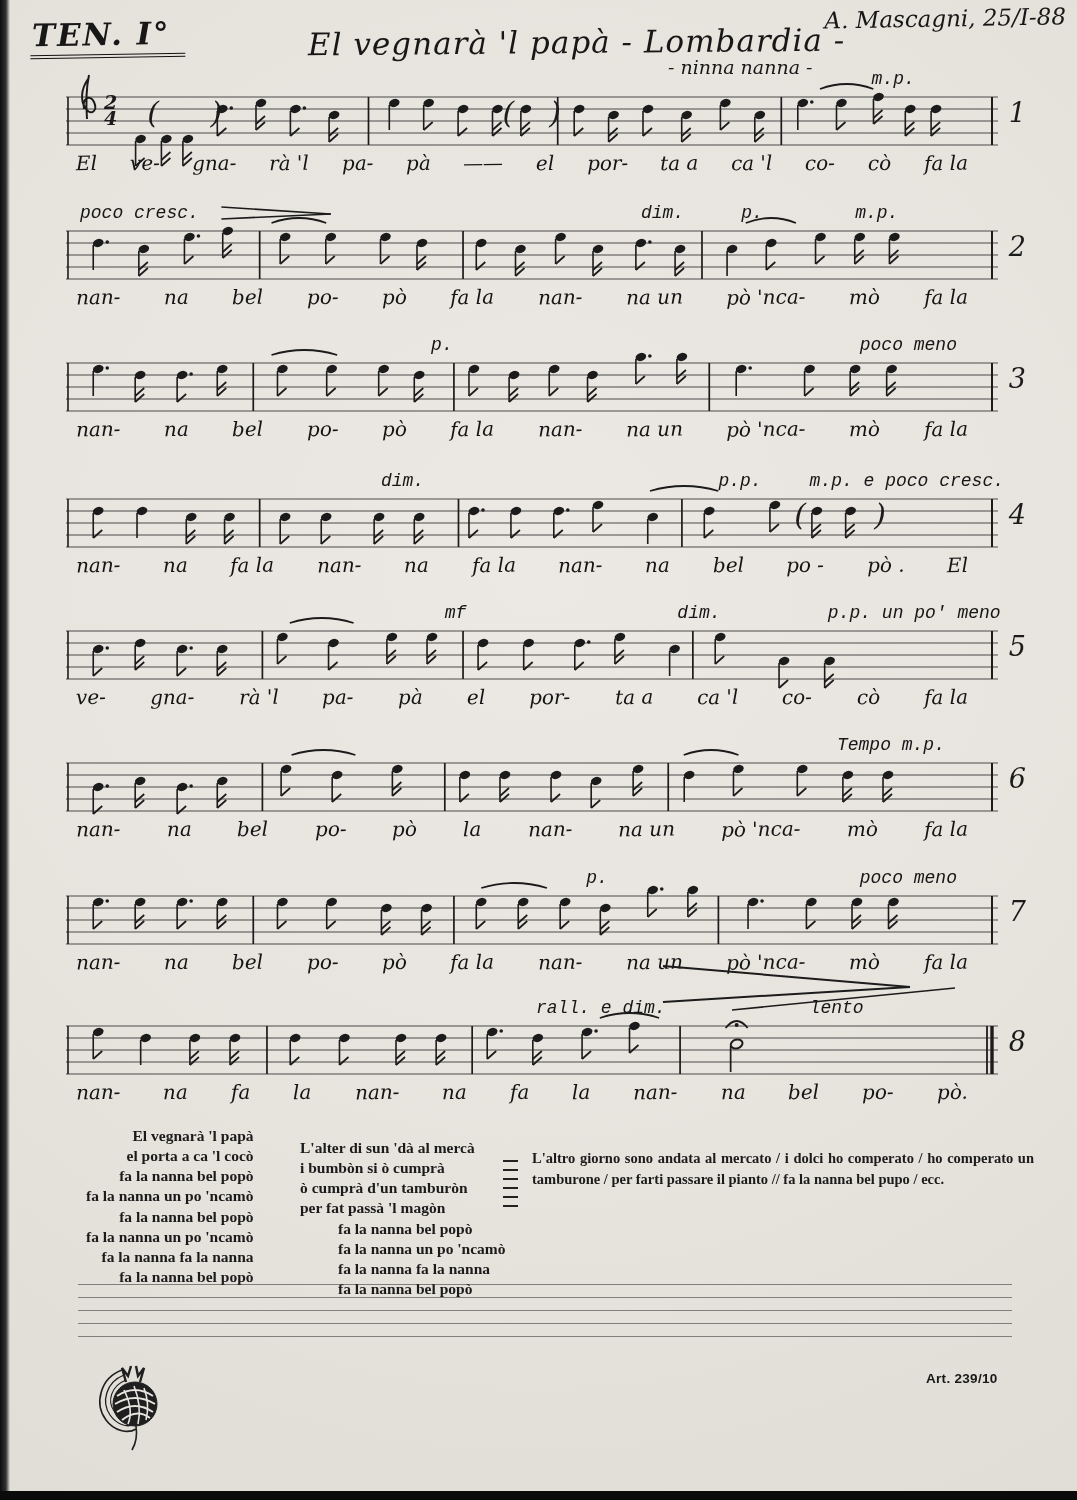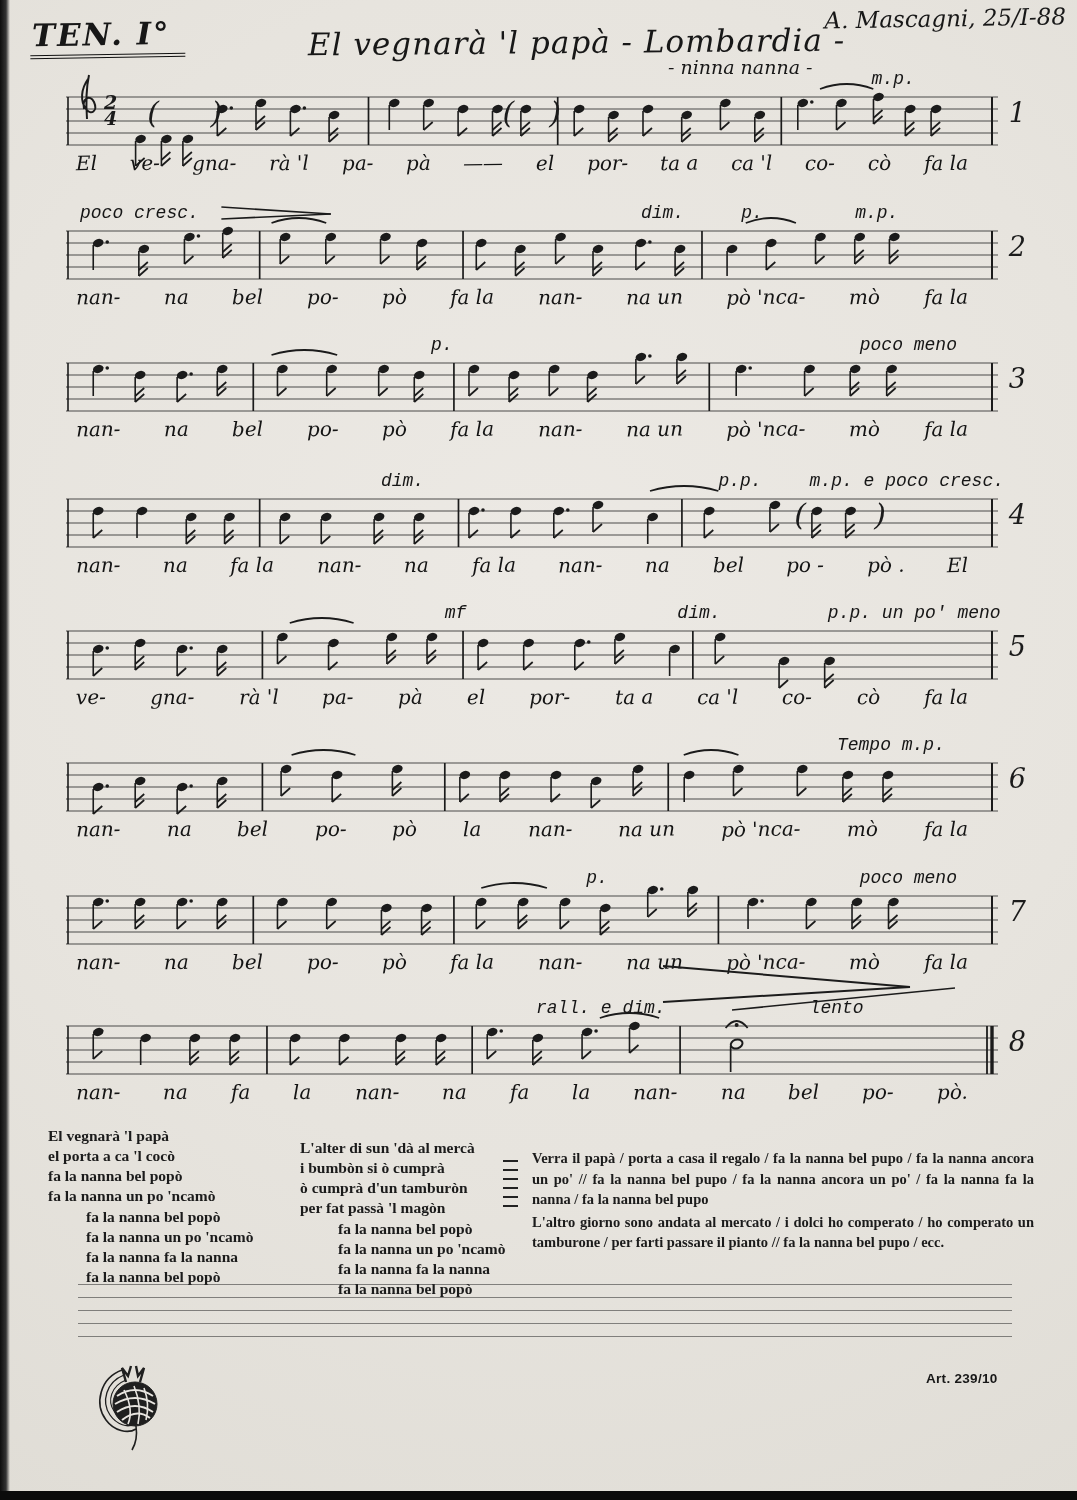--- a/index.html
+++ b/index.html
@@ -822,21 +822,21 @@
     </div>
 
   <svg class="big-hairpin" width="270" height="48">
     <line x1="8" y1="6" x2="255" y2="27" stroke="#1c1c1c" stroke-width="2"></line>
     <line x1="8" y1="42" x2="255" y2="27" stroke="#1c1c1c" stroke-width="2"></line>
   </svg>
   <svg class="scribble-line" width="230" height="30">
     <line x1="2" y1="26" x2="225" y2="4" stroke="#1c1c1c" stroke-width="1.6"></line>
   </svg>
 
-  <div class="footer-col" style="left:48px;top:1126px;" id="verse1">
+  <div class="footer-col" style="left:48px;top:1126px;text-align:right;" id="verse1">
       <div class="f-line">El vegnarà 'l papà</div>
       <div class="f-line">el porta a ca 'l cocò</div>
       <div class="f-line">fa la nanna bel popò</div>
       <div class="f-line">fa la nanna un po 'ncamò</div>
       <div class="f-line ind">fa la nanna bel popò</div>
       <div class="f-line ind">fa la nanna un po 'ncamò</div>
       <div class="f-line ind">fa la nanna fa la nanna</div>
       <div class="f-line ind">fa la nanna bel popò</div>
     </div>
   <div class="footer-col" style="left:300px;top:1138px;" id="verse2">
@@ -852,21 +852,20 @@
   <div class="dash-col" style="left:503px;top:1160px;">
     <i></i>
       <i></i>
       <i></i>
       <i></i>
       <i></i>
       <i></i>
   </div>
   <div class="footer-col" style="left:532px;top:1148px;width:502px;">
     <div id="trad-paras">
-        <p class="trad-para">Verra il papà / porta a casa il regalo / fa la nanna bel pupo / fa la nanna ancora un po' // fa la nanna bel pupo / fa la nanna ancora un po' / fa la nanna fa la nanna / fa la nanna bel pupo</p>
         <p class="trad-para">L'altro giorno sono andata al mercato / i dolci ho comperato / ho comperato un tamburone / per farti passare il pianto // fa la nanna bel pupo / ecc.</p>
       </div>
   </div>
 
   <div class="blank-staff">
     <i></i>
       <i></i>
       <i></i>
       <i></i>
       <i></i>

